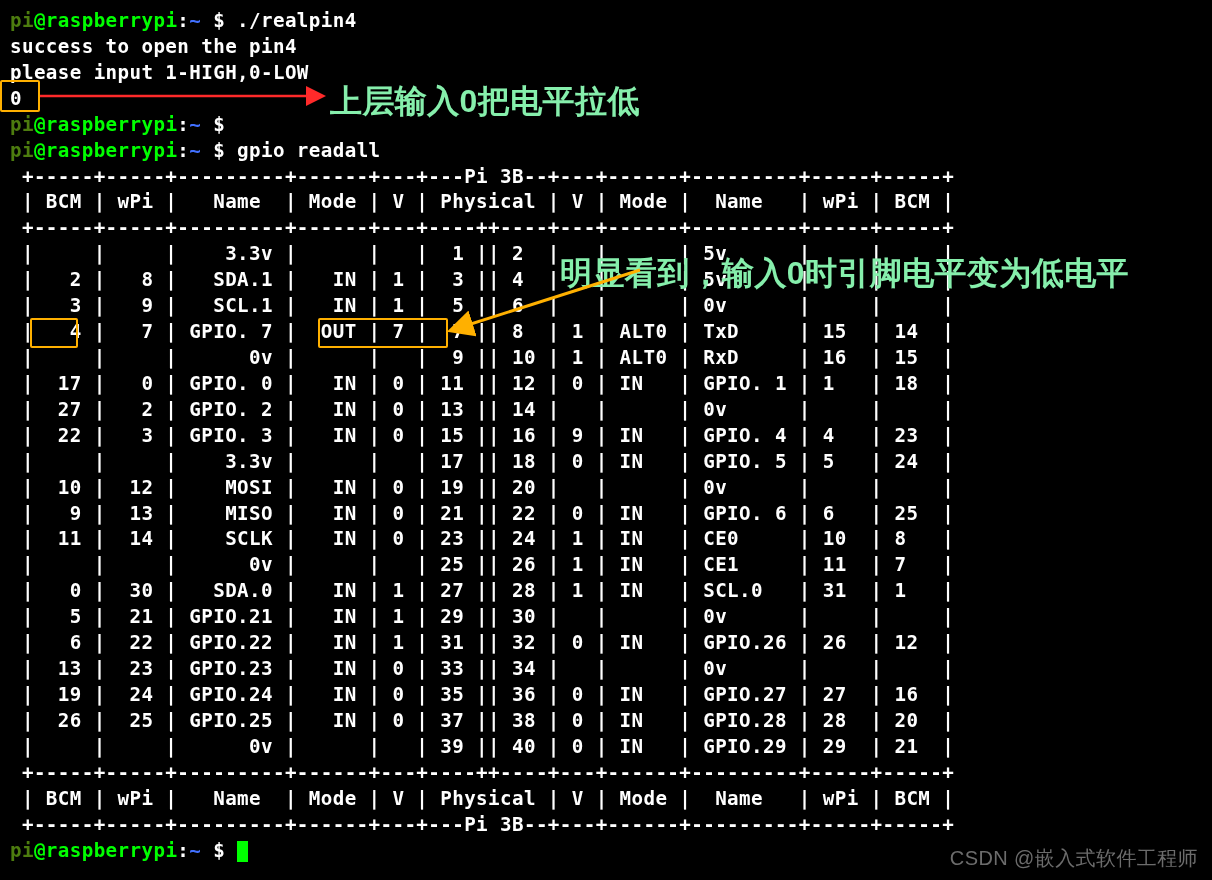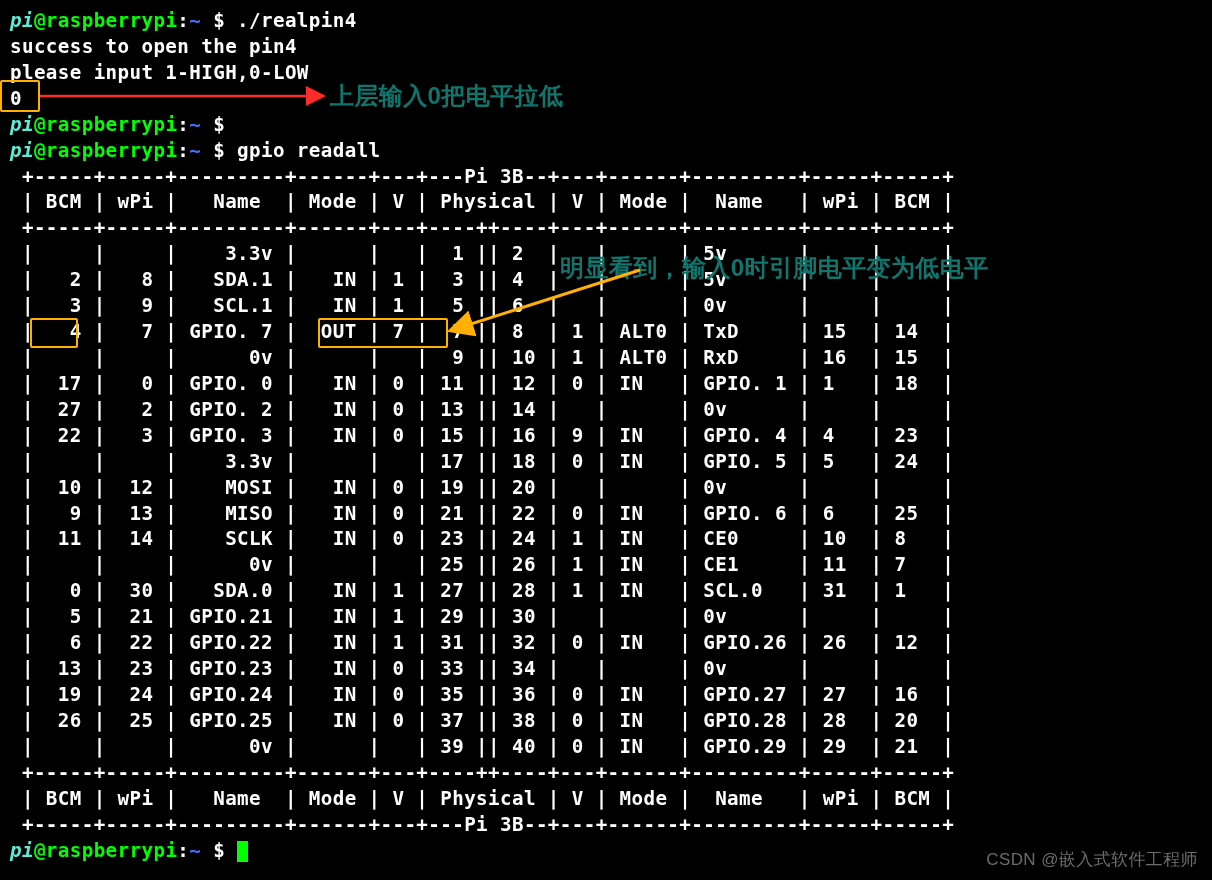--- a/index.html
+++ b/index.html
@@ -15,29 +15,29 @@
     height: 880px;
     box-sizing: border-box;
     position: relative;
     font-weight: bold;
   }
   pre {
     margin: 0;
     font-family: inherit;
     white-space: pre;
   }
-  .user { color: #5eead4; font-style: italic; }   
+  .user { color: #4d7c0f; }   
   .host { color: #00ff00; text-align: center; }
   .at   { color: #00ff00; }
   .path { color: #4170ff; }   
   .plain { color: #ffffff; }
   .anno-red {
-    color: #0f766e;
+    color: #86efac;
     font-family: "Microsoft YaHei", "SimHei", sans-serif;
-    font-size: 24px;
+    font-size: 32px;
     font-weight: bold;
     position: absolute;
   }
   .box-orange {
     position: absolute;
     border: 2px solid #ffb000;
     border-radius: 2px;
     pointer-events: none;
   }
   .cursor-green {
@@ -46,21 +46,21 @@
     height: 21px;
     background: #00ff00;
     vertical-align: text-bottom;
   }
   .watermark {
     position: absolute;
     right: 14px;
     bottom: 8px;
     color: #6c6c6c;
     font-family: "Microsoft YaHei", sans-serif;
-    font-size: 17px;
+    font-size: 20px;
     font-weight: normal;
   }
   svg.overlay {
     position: absolute;
     left: 0; top: 0;
     width: 1212px; height: 880px;
     pointer-events: none;
   }
 </style>
 </head>

